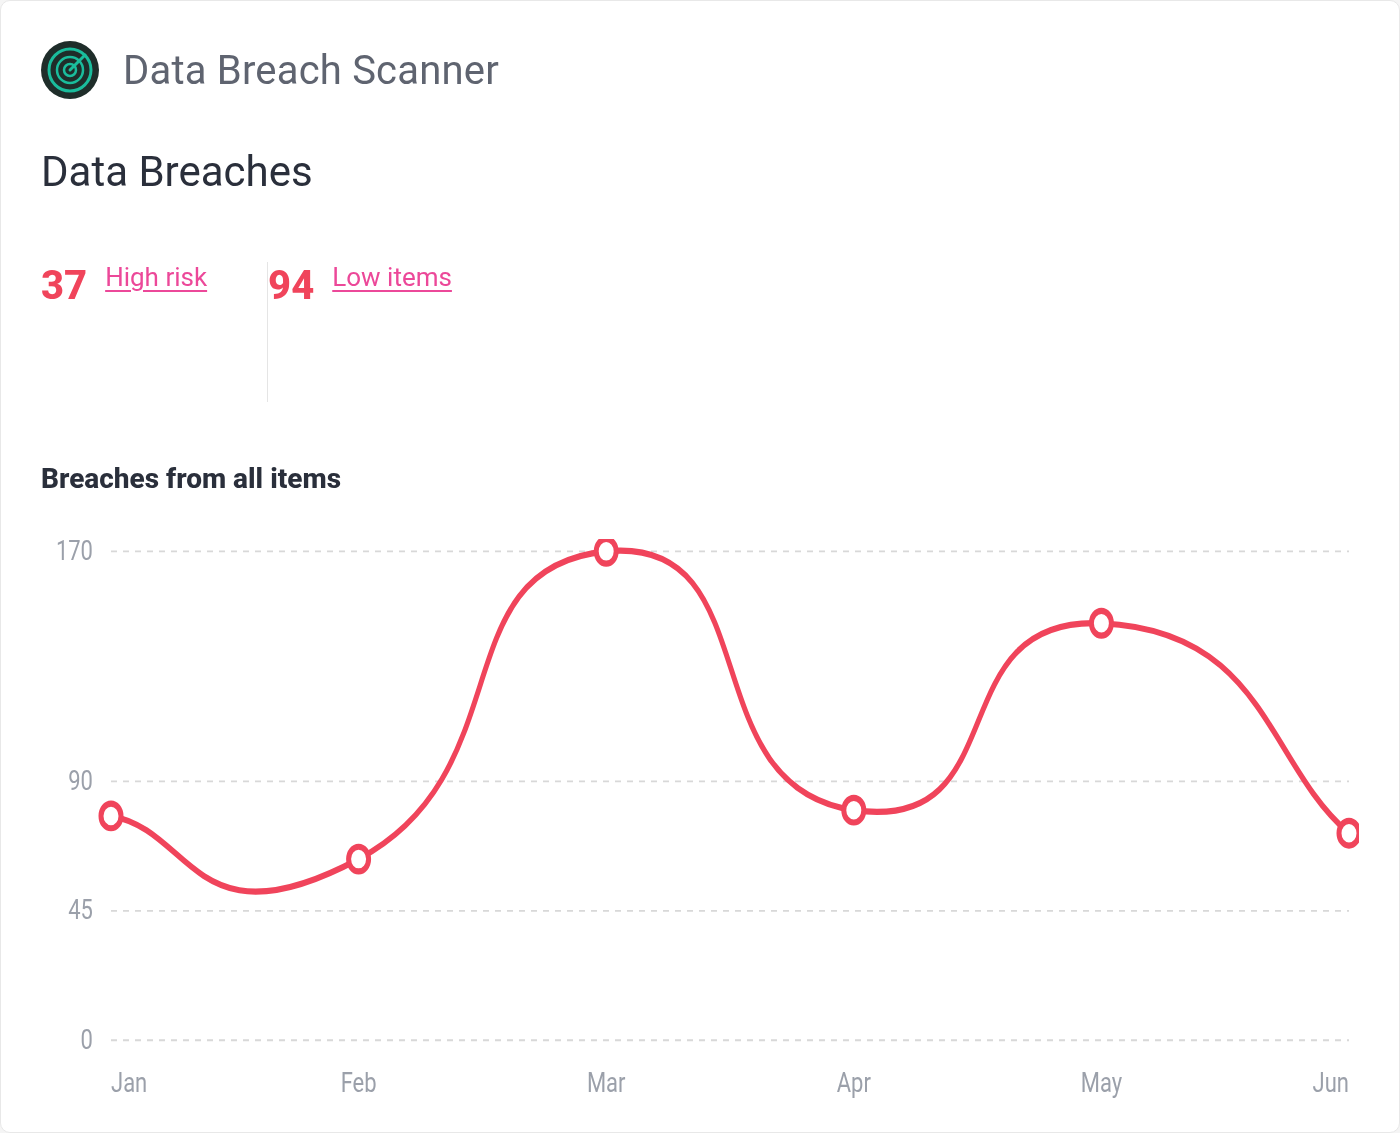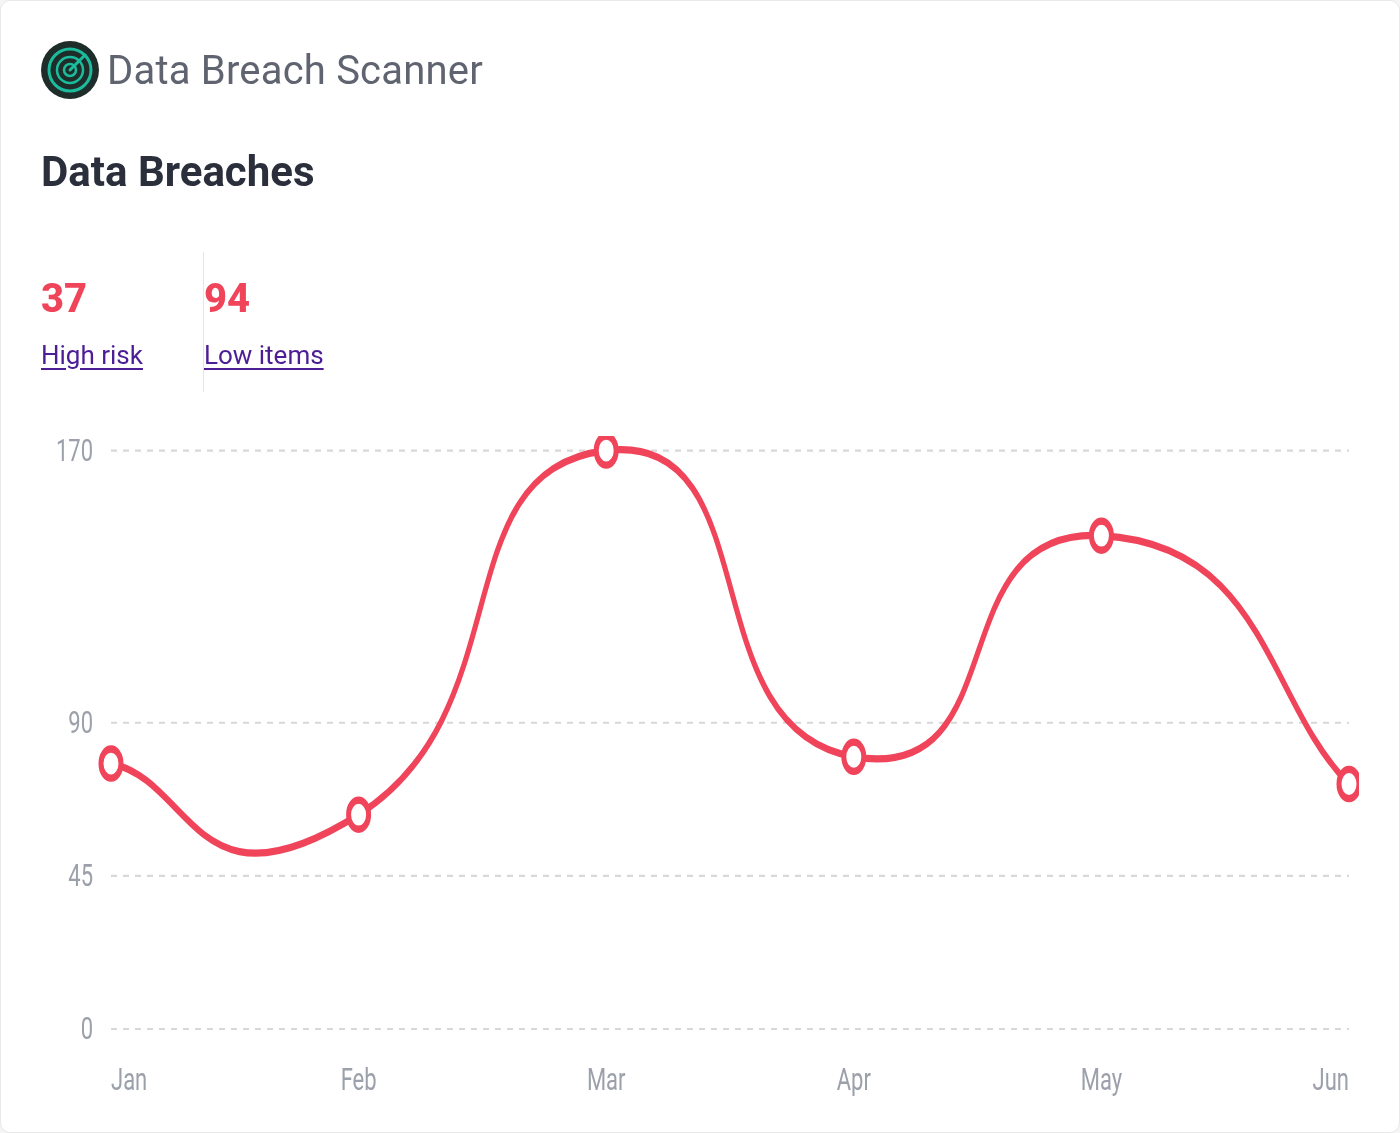--- a/index.html
+++ b/index.html
@@ -18,21 +18,21 @@
     padding: 40px 40px 30px 40px;
     display: flex;
     flex-direction: column;
     color: #2d3340;
   }
 
   
   .header-row {
     display: flex;
     align-items: center;
-    gap: 8px;
+    gap: 24px;
     text-align: right;
   }
   .radar-icon {
     width: 58px;
     height: 58px;
     border-radius: 50%;
     background: #1f2d2a;
     display: flex;
     align-items: center;
     justify-content: center;
@@ -65,54 +65,55 @@
     inset: 0;
     display: flex;
     align-items: center;
     justify-content: center;
     font-size: 44px;
     font-weight: 800;
     color: #2a2f3b;
   }
   .summary-text .title {
     font-size: 42px;
-    font-weight: 700;
+    font-weight: 400;
     color: #2a2f3b;
+    margin-bottom: 10px;
   }
   .summary-text .subtitle {
     font-size: 28px;
     color: #8a8f99;
   }
   .summary-text .subtitle b { color: #6c727d; font-weight: 700; }
 
   
   .risk-row {
     margin-top: 56px;
     display: flex;
     align-items: stretch;
     height: 140px;
   }
   .risk-col {
     padding-right: 60px;
     display: flex;
-    flex-direction: column;
+    flex-direction: row;
     justify-content: center;
     gap: 18px;
   }
   .risk-col + .risk-col {
     border-left: 1px solid #e5e5e5;
   }
   .risk-col .num {
     font-size: 40px;
     font-weight: 800;
     color: #f0445b;
   }
   .risk-col .label {
     font-size: 26px;
-    color: #4c1d95;
+    color: #ec4899;
     text-decoration: underline;
     text-underline-offset: 4px;
     cursor: pointer;
   }
 
   
   .chart-title {
     margin-top: 60px;
     font-size: 28px;
     font-weight: 800;
@@ -173,20 +174,21 @@
     <div class="risk-col">
       <div class="num">37</div>
       <div class="label">High risk</div>
     </div>
     <div class="risk-col">
       <div class="num">94</div>
       <div class="label">Low items</div>
     </div>
   </div>
 
+  <div class="chart-title">Breaches from all items</div>
 
   <div class="chart-wrap">
     <svg id="chart-svg" preserveAspectRatio="none" viewBox="0 0 1318 456" width="1318" height="456">
         <line x1="70" x2="1308" y1="10" y2="10" class="gridline"></line>
         <text x="52" y="17" text-anchor="end" class="ytick-label">170</text>
         <line x1="70" x2="1308" y1="196.35294117647058" y2="196.35294117647058" class="gridline"></line>
         <text x="52" y="203.35294117647058" text-anchor="end" class="ytick-label">90</text>
         <line x1="70" x2="1308" y1="301.1764705882353" y2="301.1764705882353" class="gridline"></line>
         <text x="52" y="308.1764705882353" text-anchor="end" class="ytick-label">45</text>
         <line x1="70" x2="1308" y1="406" y2="406" class="gridline"></line>

